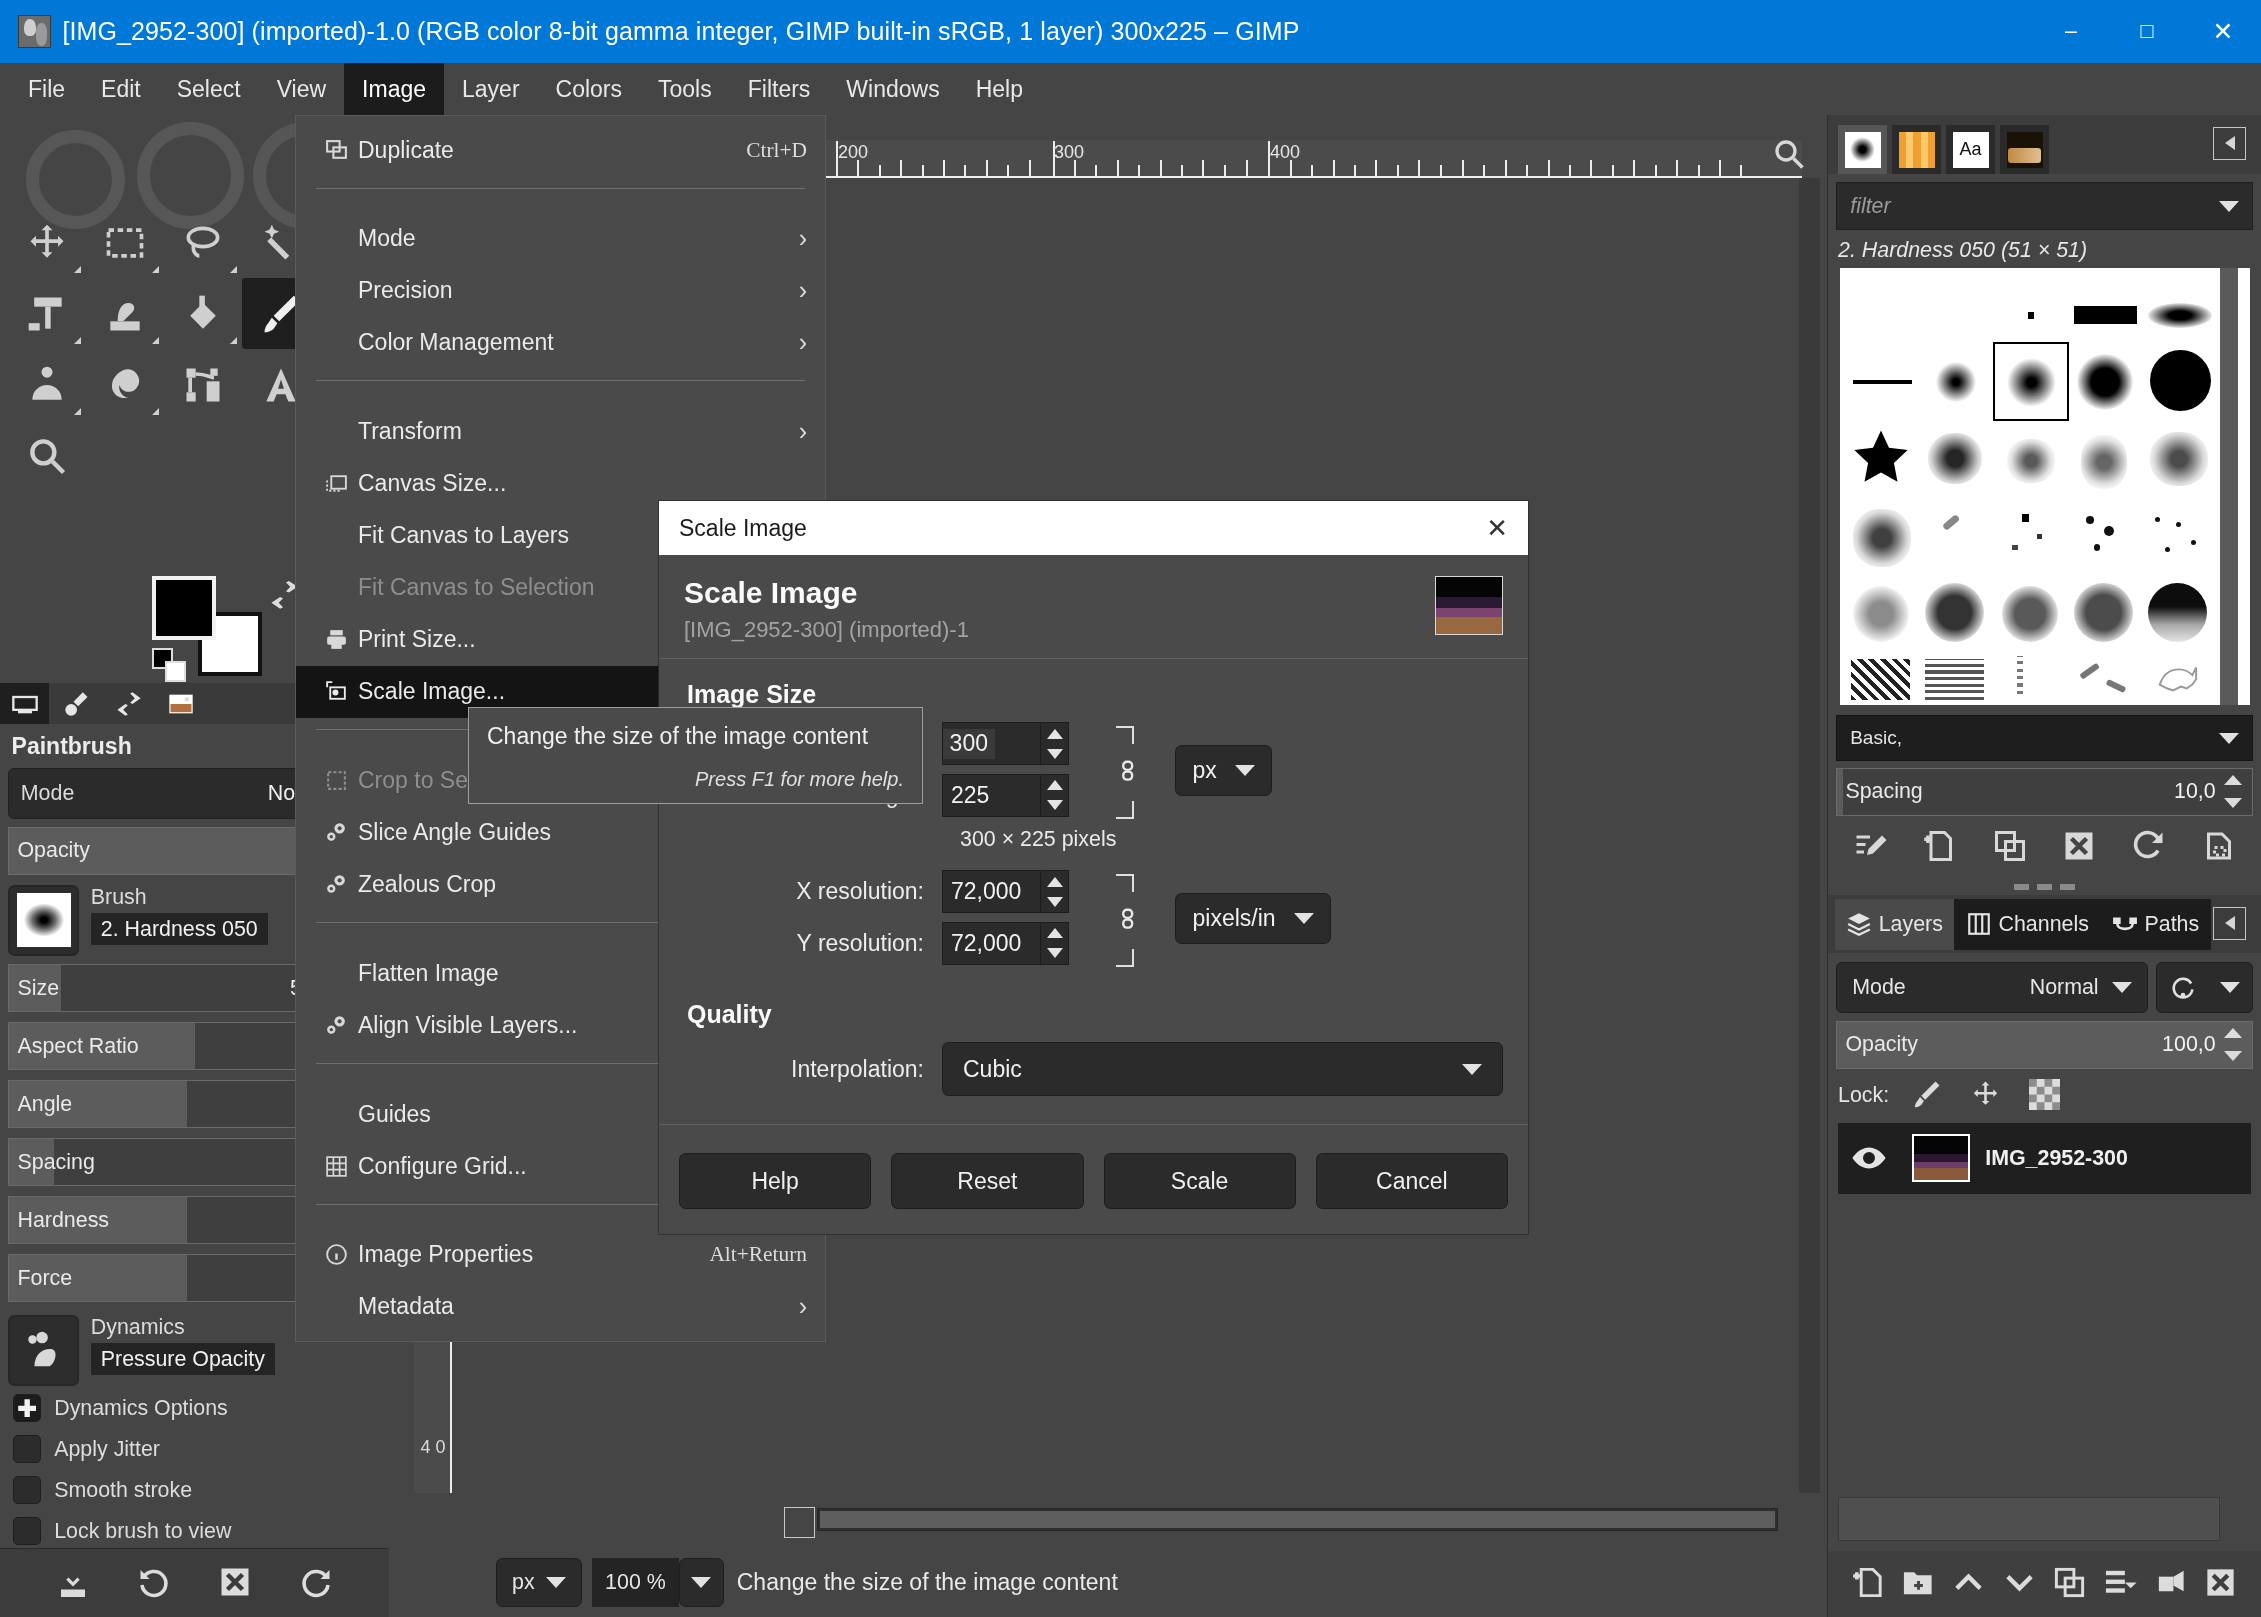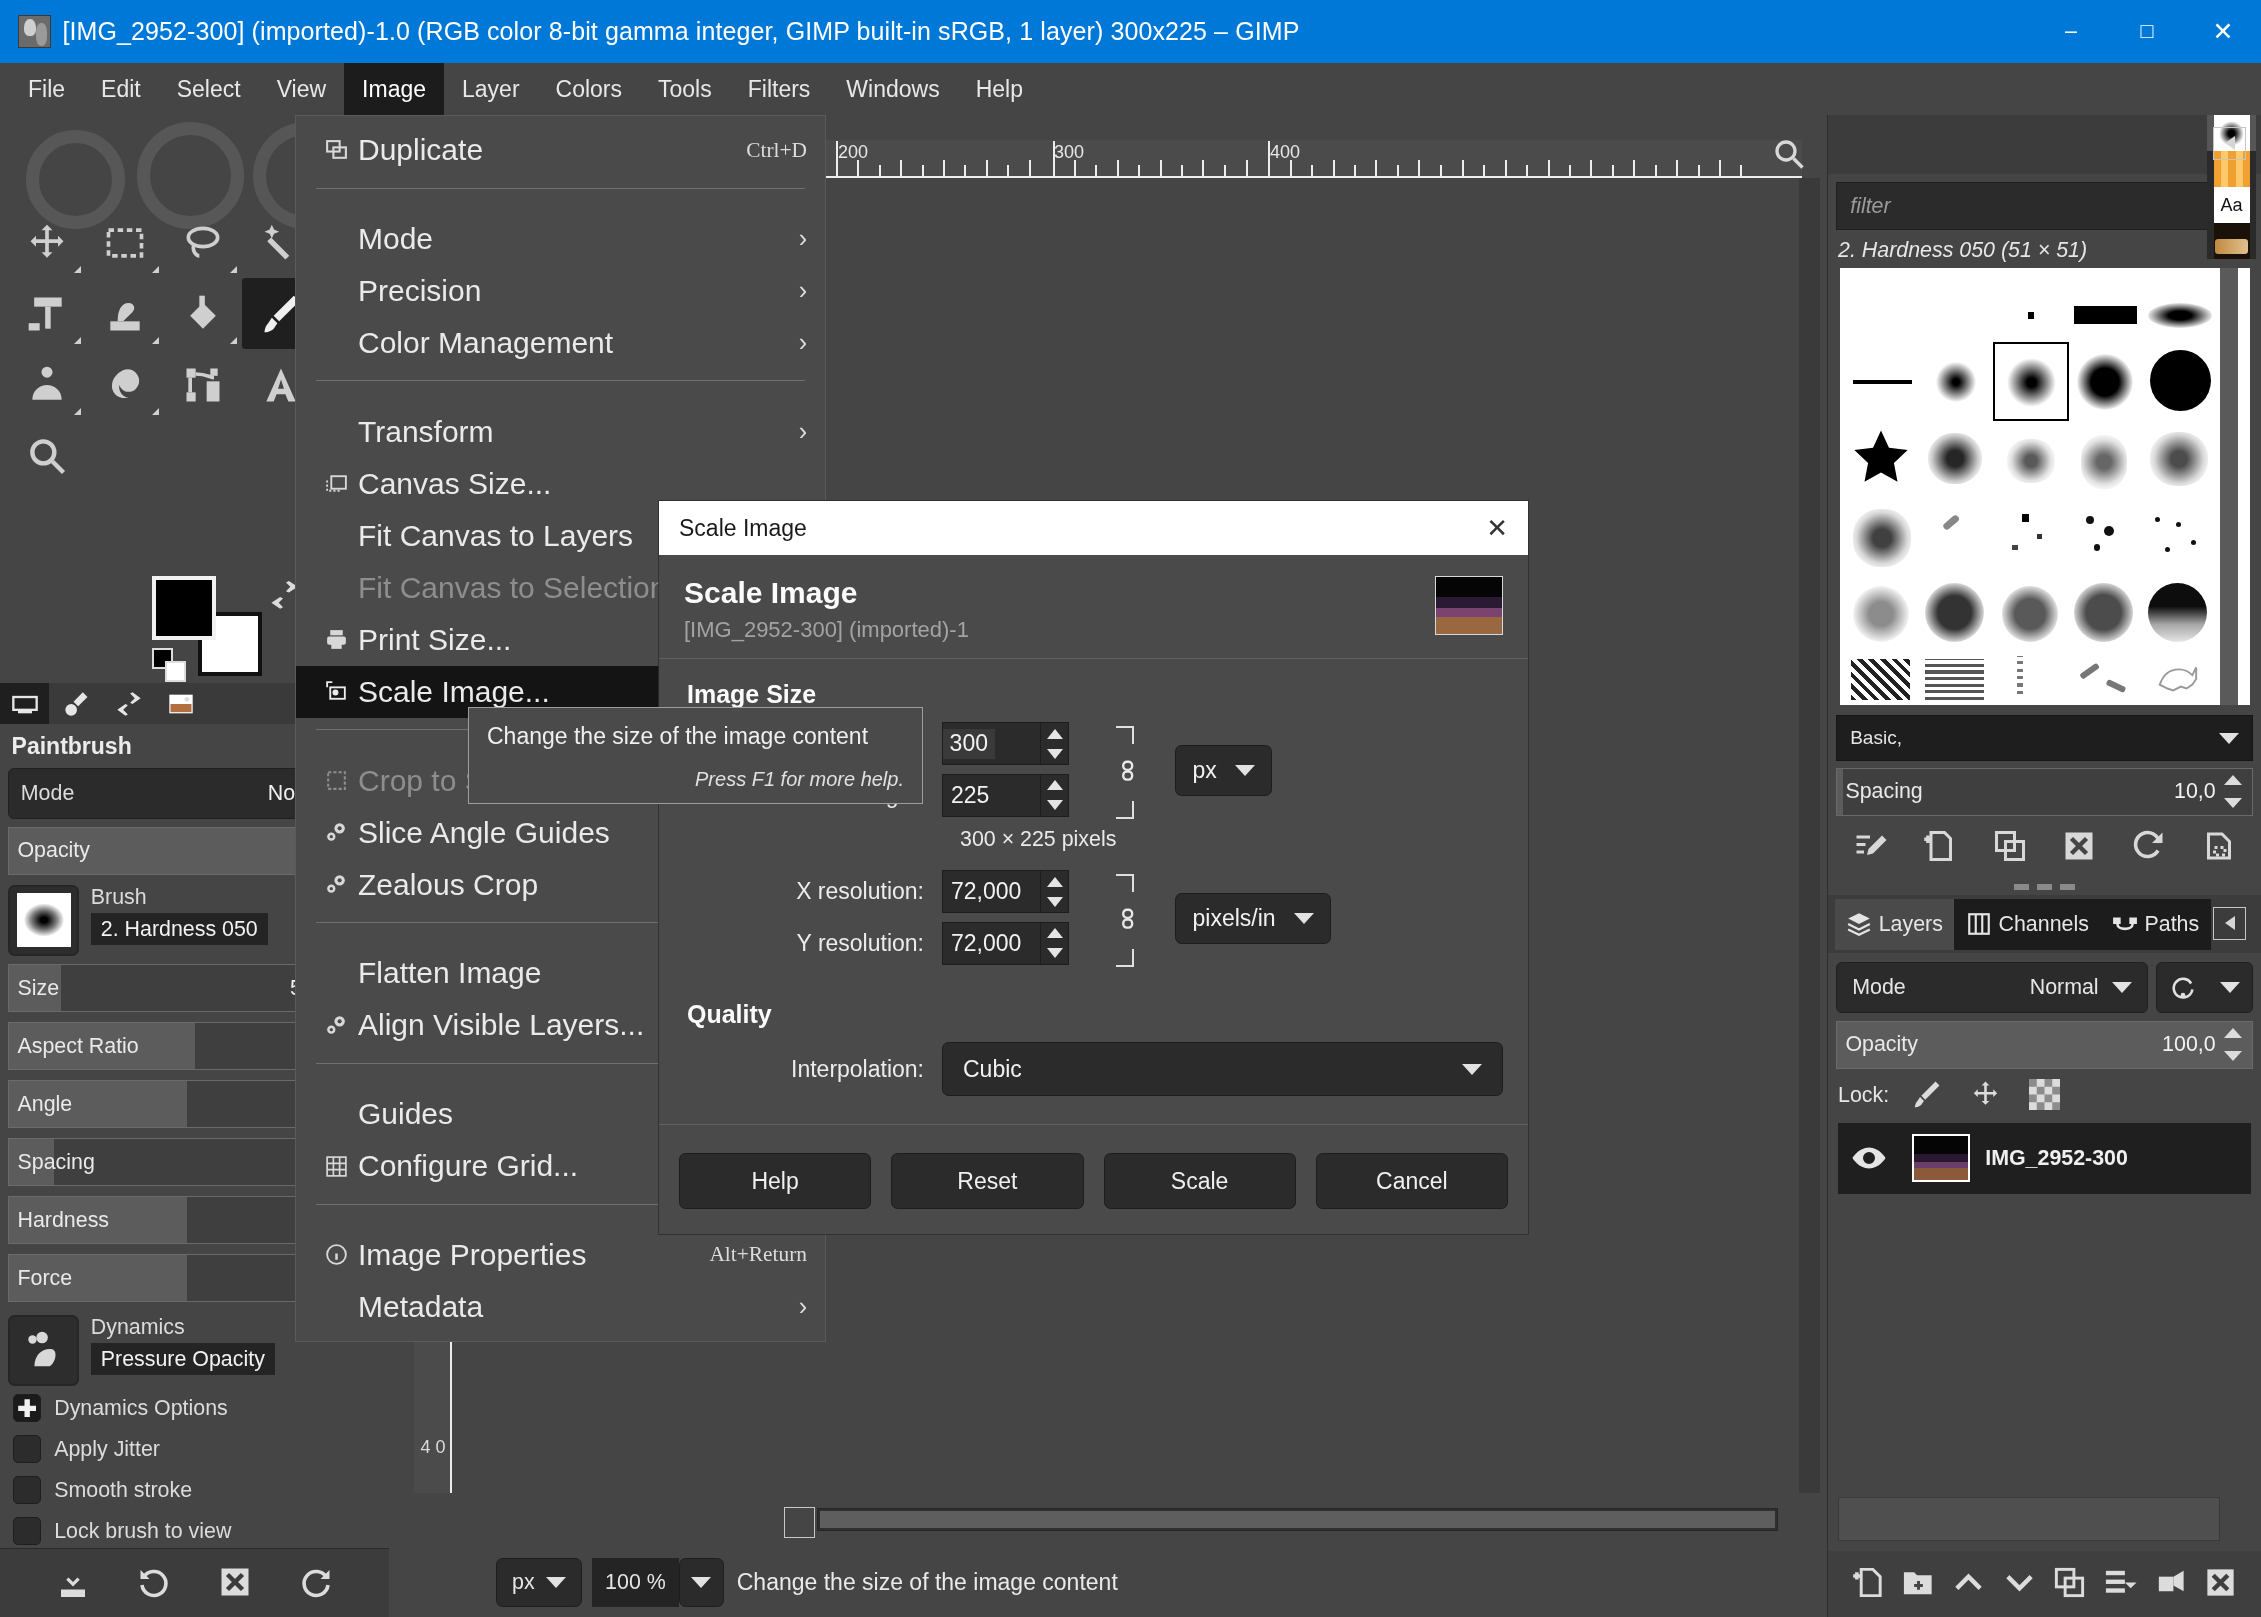--- a/index.html
+++ b/index.html
@@ -117,21 +117,21 @@
   .zoomwrap{display:flex;align-items:center;margin-right:13px;}
   .zoomval{background:#242424;height:49px;display:flex;align-items:center;padding:0 13px;font-size:21.4px;}
   .zoomchev{background:#2b2b2b;border:0.8px solid #1e1e1e;border-radius:6.6px;height:49px;
     display:flex;align-items:center;padding:0 11.5px;}
   #statusText{font-size:23px;color:#eaeaea;}
   #yMarker{position:absolute;left:25px;bottom:161px;font-size:18px;color:#dcdcdc;line-height:18px;text-align:center;width:38px;}
 
   
   #rightdock{position:absolute;right:0;top:115px;width:434px;height:1502px;background:#454545;
     border-left:0.8px solid #2e2e2e;}
-  #rdTabs{height:59px;display:flex;align-items:flex-end;padding-left:10px;background:#3c3c3c;position:relative;flex-direction:column;}
+  #rdTabs{height:59px;display:flex;align-items:flex-end;padding-left:10px;background:#3c3c3c;position:relative;}
   #rdTabs .rt{width:49px;height:49px;margin-right:5px;background:#2a2a2a;display:flex;align-items:center;justify-content:center;}
   #rdTabs .rt.sel{background:#565656;}
   #rdTabs .rt .sq{width:36px;height:36px;background:#fff;display:flex;align-items:center;justify-content:center;font-size:18px;color:#111;}
   #rdTabs .arrowbtn{position:absolute;right:15px;top:11.5px;width:33px;height:33px;border:1.6px solid #c6c6c6;
     display:flex;align-items:center;justify-content:center;}
   .filterbar{margin:8.2px 8.2px 0 8.2px;height:48px;background:#2b2b2b;border:0.8px solid #1f1f1f;
     display:flex;align-items:center;padding:0 13px;}
   .filterbar .ph{font-size:21.4px;color:#9a9a9a;font-style:italic;}
   .filterbar .chev{margin-left:auto;}
   .brushLabel{font-size:21.4px;font-style:italic;color:#e7e7e7;padding:8.2px 10px 5px 10px;}
@@ -174,21 +174,21 @@
     display:flex;align-items:center;justify-content:space-around;padding:0 15px;}
   #rdBottom svg{width:35px;height:35px;}
 
   
   #imgmenu{position:absolute;left:295px;top:115px;width:531px;background:#4a4a4a;
     border:0.8px solid #5a5a5a;z-index:50;padding:8.2px 0;}
   .mitem{display:flex;align-items:center;height:52px;padding:0 18px;position:relative;}
   .mitem.sel{background:#141414;}
   .mitem .ic{width:44px;display:flex;align-items:center;justify-content:center;}
   .mitem .ic svg{width:25px;height:25px;}
-  .mitem .lab{font-size:30px;color:#eaeaea;}
+  .mitem .lab{font-size:23px;color:#eaeaea;}
   .mitem.dis .lab{color:#8e8e8e;}
   .mitem .acc{margin-left:auto;font-size:21.4px;color:#dcdcdc;font-family:Liberation Serif, serif;}
   .mitem .sub{margin-left:auto;font-size:25px;color:#dcdcdc;line-height:1;}
   .msep{height:0.8px;background:#6f6f6f;margin:11.5px 20px;}
   .mgap{height:13px;}
 
   
   #tooltip{position:absolute;left:468px;top:707px;width:455px;background:#4a4a4a;
     border:0.8px solid #9d9d9d;z-index:60;padding:15px 18px 11.5px 18px;}
   #tooltip .tt1{font-size:23px;color:#f0f0f0;}

